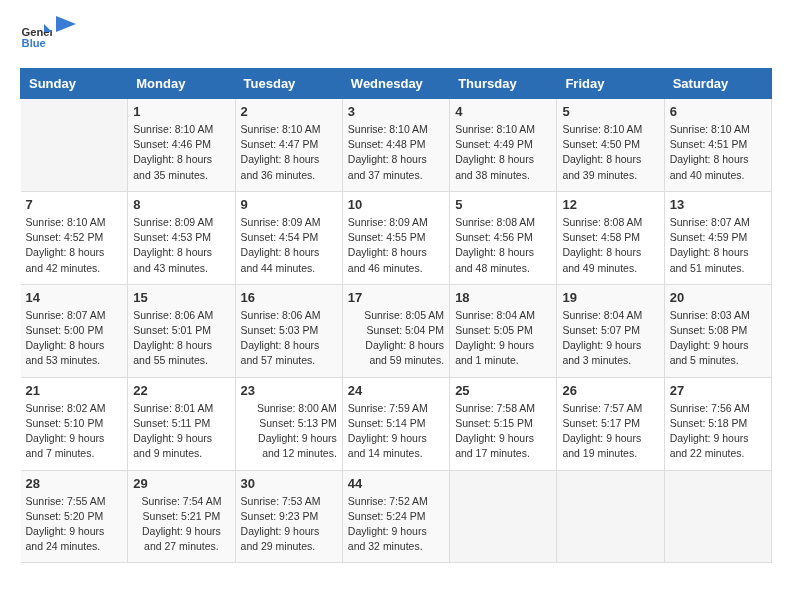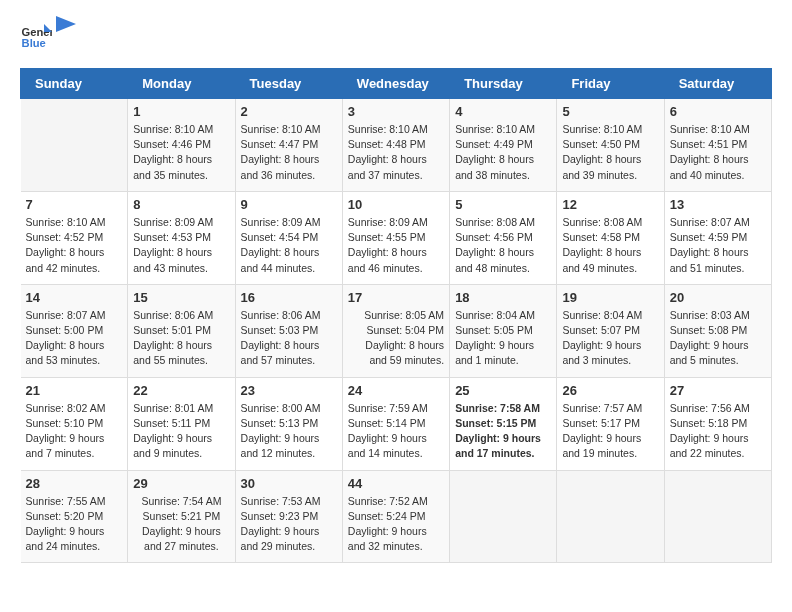--- a/index.html
+++ b/index.html
@@ -42,21 +42,21 @@
       border-collapse: collapse;
       table-layout: fixed;
     }
     thead tr {
       background-color: #2a6db5;
     }
     thead th {
       color: #fff;
       font-size: 13px;
       font-weight: bold;
-      padding: 7px 14px;
+      padding: 7px 8px;
       text-align: left;
       border: 1px solid #2a6db5;
     }
     tbody tr {
       border-bottom: 1px solid #ddd;
     }
     tbody tr:nth-child(odd) {
       background-color: #f9f9f9;
     }
     tbody tr:nth-child(even) {
@@ -280,35 +280,35 @@
         </td>
         <td>
           <span class="day-number">22</span>
           <div class="day-info" style="white-space: pre-line;">Sunrise: 8:01 AM
 Sunset: 5:11 PM
 Daylight: 9 hours
 and 9 minutes.</div>
         </td>
         <td>
           <span class="day-number">23</span>
-          <div class="day-info" style="white-space: pre-line;">Sunrise: 8:00 AM
+          <div class="day-info" style="white-space: pre-line; text-align: right;">Sunrise: 8:00 AM
 Sunset: 5:13 PM
 Daylight: 9 hours
 and 12 minutes.</div>
         </td>
         <td>
           <span class="day-number">24</span>
           <div class="day-info" style="white-space: pre-line;">Sunrise: 7:59 AM
 Sunset: 5:14 PM
 Daylight: 9 hours
 and 14 minutes.</div>
         </td>
         <td>
           <span class="day-number">25</span>
-          <div class="day-info" style="white-space: pre-line; font-weight: bold;">Sunrise: 7:58 AM
+          <div class="day-info" style="white-space: pre-line;">Sunrise: 7:58 AM
 Sunset: 5:15 PM
 Daylight: 9 hours
 and 17 minutes.</div>
         </td>
         <td>
           <span class="day-number">26</span>
           <div class="day-info" style="white-space: pre-line;">Sunrise: 7:57 AM
 Sunset: 5:17 PM
 Daylight: 9 hours
 and 19 minutes.</div>

